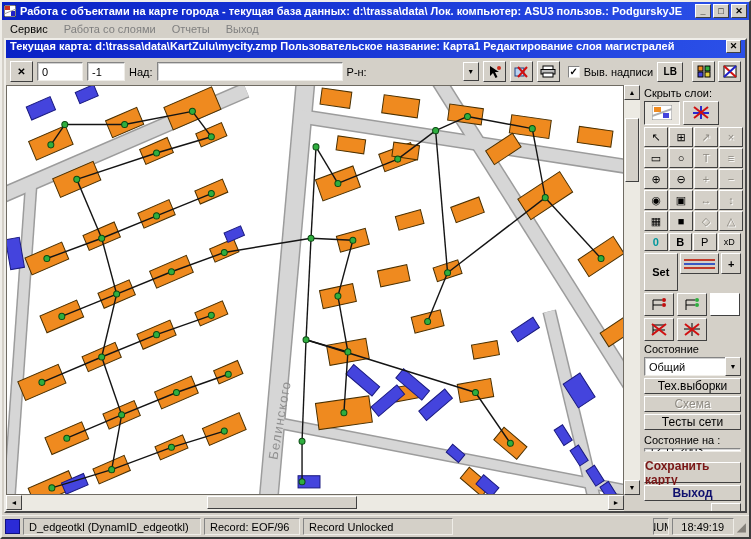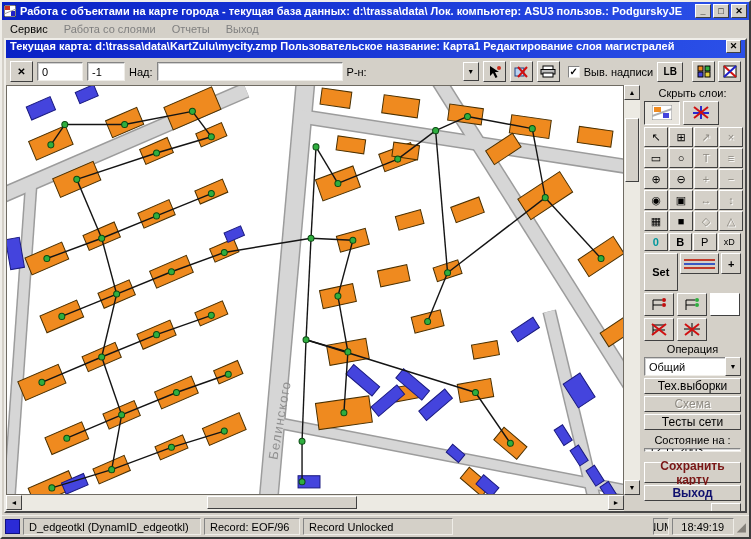--- a/index.html
+++ b/index.html
@@ -44,21 +44,21 @@
   .vscroll{flex:0 0 16px;display:flex;flex-direction:column;background:#eceae3;}
   .sb-btn{width:16px;height:15px;font-size:7px;color:#000;flex:0 0 auto;}
   .v-track{flex:1;position:relative;}
   .v-thumb{position:absolute;top:18px;left:1px;width:14px;height:64px;background:#d4d0c8;border:1px solid;border-color:#fff #404040 #404040 #fff;}
   .hscroll-row{flex:0 0 16px;display:flex;}
   .hscroll{flex:1;display:flex;background:#eceae3;}
   .h-track{flex:1;position:relative;}
   .h-thumb{position:absolute;left:185px;top:1px;height:13px;width:150px;background:#d4d0c8;border:1px solid;border-color:#fff #404040 #404040 #fff;}
   .sb-corner{flex:0 0 16px;background:#d4d0c8;}
 
-  .right-panel{flex:1;display:flex;flex-direction:column;gap:2px;padding:2px 4px;font-size:11px;min-height:0;overflow:hidden;text-align:center;}
+  .right-panel{flex:1;display:flex;flex-direction:column;gap:2px;padding:2px 4px;font-size:11px;min-height:0;overflow:hidden;}
   .rp-label{font-size:11px;white-space:nowrap;}
   .toggle-row{display:flex;gap:3px;}
   .toggle-btn{width:36px;height:24px;}
   .toggle-btn.pressed{border-color:#404040 #fff #fff #404040;background:#e7e4dd;}
   #tool-grid{display:grid;grid-template-columns:repeat(4,24px);grid-auto-rows:20px;gap:1px;}
   .tbtn{background:#d4d0c8;border:1px solid;border-color:#fff #404040 #404040 #fff;display:flex;align-items:center;justify-content:center;font-size:11px;}
   .tbtn.dis{color:#8e8a82;text-shadow:1px 1px 0 #fff;}
   .quick-row{display:flex;gap:1px;}
   .quick-row .tbtn{width:24px;height:18px;}
   .quick-row .tbtn:nth-child(1){color:#00979c;font-weight:bold;}
@@ -489,21 +489,21 @@
           </div>
           <div class="btn net-btn">
             <span>
                 <svg width="20" height="15">
                   <path d="M10 1 v13 M2 7 h16" stroke="#000" fill="none"></path>
                   <path d="M3 2 L17 13 M17 2 L3 13" stroke="#d01010" stroke-width="2"></path>
                 </svg>
               </span>
           </div>
         </div>
-        <div class="rp-label">Операция</div>
+        <div class="rp-label">Состояние</div>
         <div class="combo rp-combo">
           <div class="field combo-val">Общий</div>
           <div class="btn combo-btn">▼</div>
         </div>
         <div class="btn action-btn">Тех.выборки</div>
         <div class="btn action-btn disabled">Схема</div>
         <div class="btn action-btn">Тесты сети</div>
         <div class="rp-spacer"></div>
         <div class="rp-label">Состояние на :</div>
         <div class="field date-field">12.11.2003</div>

